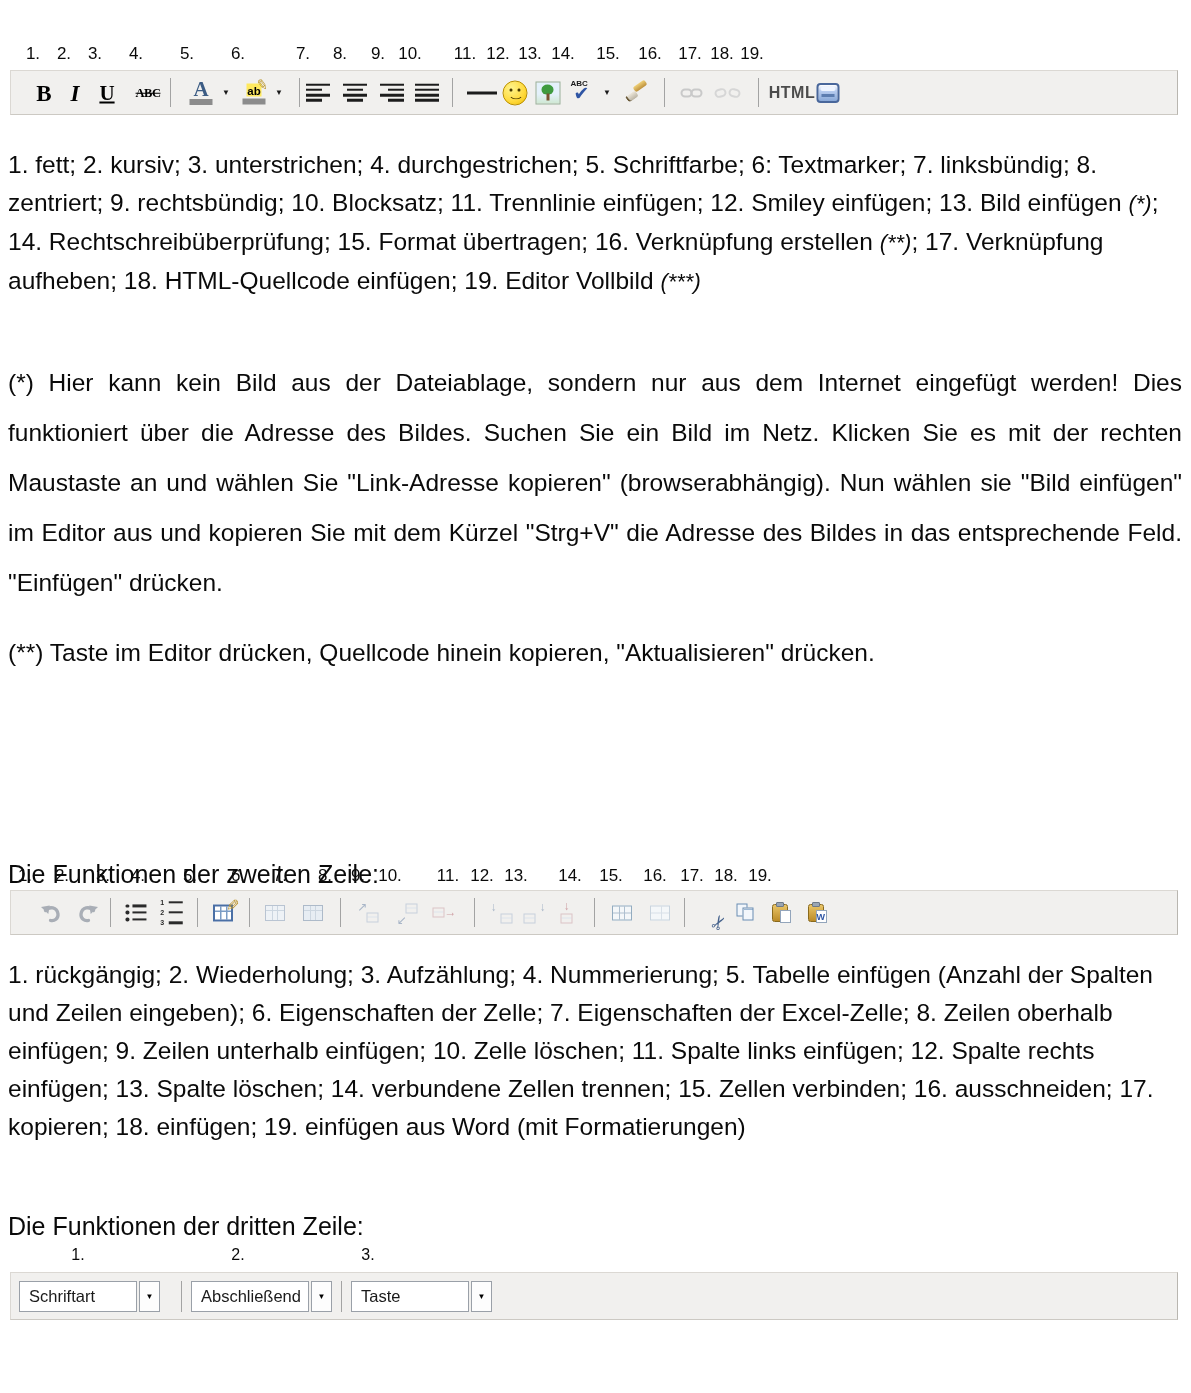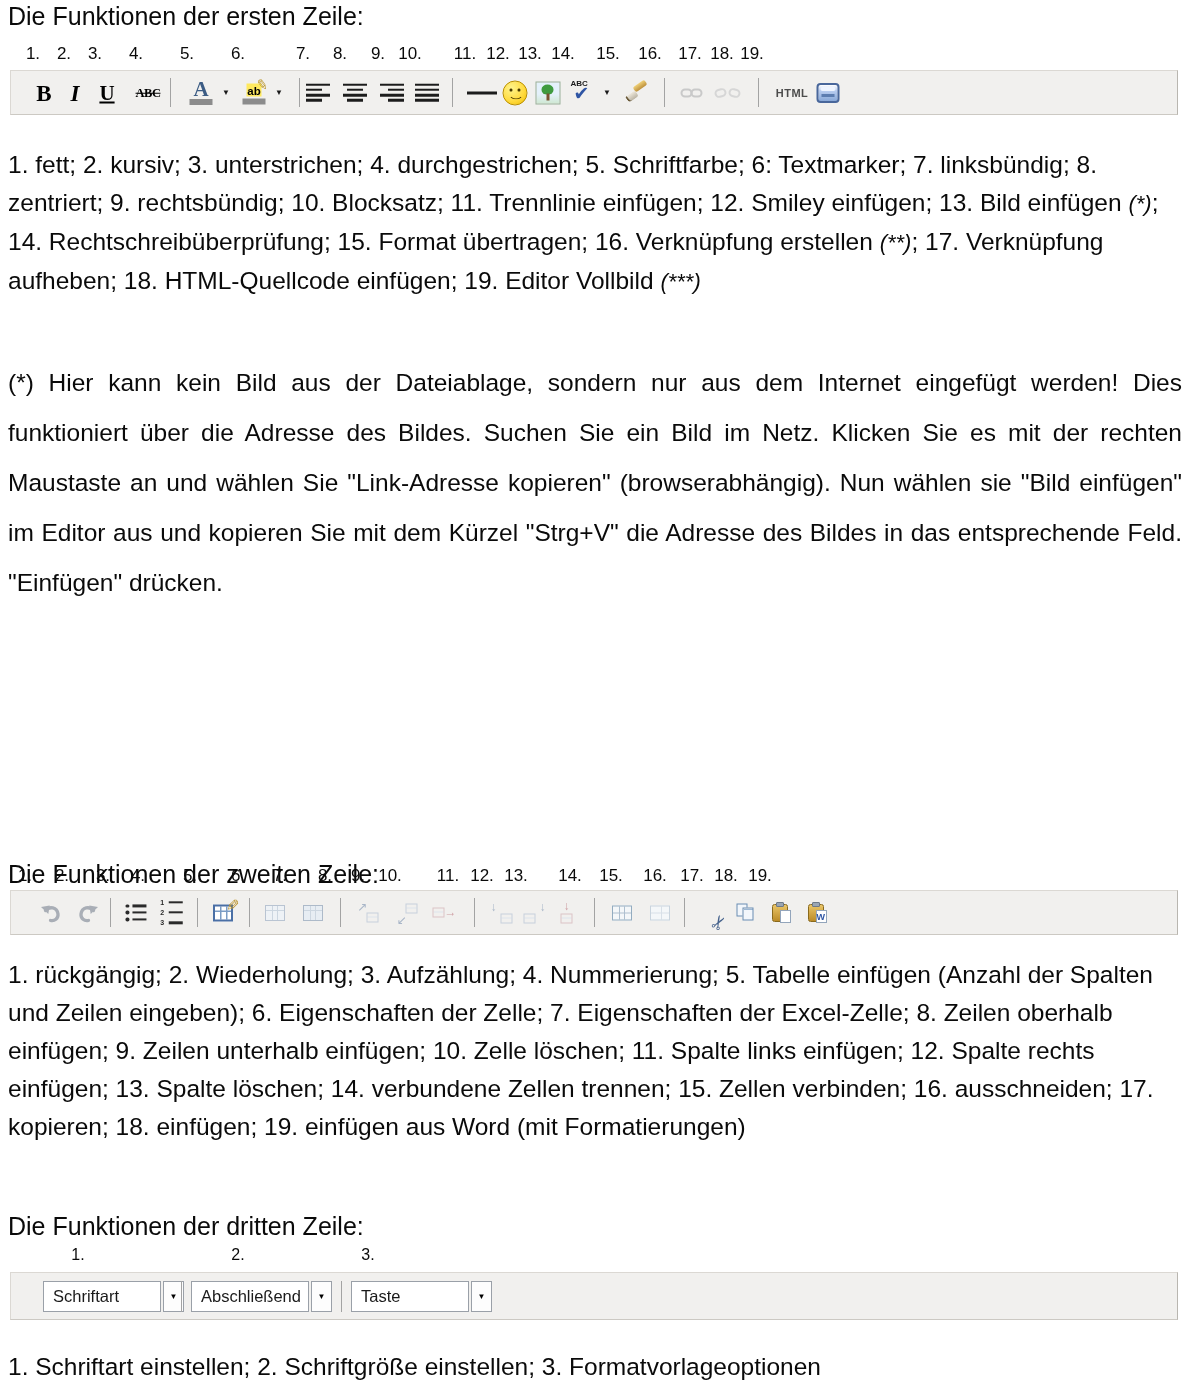--- a/index.html
+++ b/index.html
@@ -43,21 +43,21 @@
   .spell .abc{position:absolute;top:0;left:1px;font-size:8px;font-weight:bold;color:#1a1a1a;letter-spacing:0;}
   .spell .chk{position:absolute;left:4px;top:4px;font-size:19px;color:#2f55a4;}
   .brush{position:relative;width:24px;height:24px;}
   .brush .handle{position:absolute;left:9px;top:2px;width:14px;height:6px;background:linear-gradient(#f0d27a,#bd8f3a);transform:rotate(-35deg);border-radius:2px;}
   .brush .tip{position:absolute;left:2px;top:12px;width:10px;height:7px;background:linear-gradient(#efe9dd,#b9b2a2);border-left:2.5px solid #6b5b3a;transform:rotate(-35deg);border-radius:1px 3px 3px 4px;}
   .chain{position:relative;width:25px;height:15px;}
   .chain::before,.chain::after{content:"";position:absolute;top:3px;width:12px;height:9px;border:2.4px solid #c9c9c9;border-radius:5px;box-sizing:border-box;}
   .chain::before{left:1px}.chain::after{left:11px}
   .chain.broken::before{left:-1px;transform:rotate(-14deg);border-color:#d6d6d6;}
   .chain.broken::after{left:13px;transform:rotate(14deg);border-color:#d6d6d6;}
-  .ic-html{font-size:11px;font-weight:bold;color:#4c4c4c;letter-spacing:0.5px;}
+  .ic-html{font-size:16px;font-weight:bold;color:#4c4c4c;letter-spacing:0.5px;}
   .fullscr{position:relative;width:23px;height:20px;border:2px solid #49679b;border-radius:4px;background:linear-gradient(#ffffff,#b9cdf0 35%,#89a9d8);box-sizing:border-box;}
   .fullscr::before{content:"";position:absolute;left:2px;right:2px;top:2px;height:4px;background:#eef4ff;border-radius:2px;}
   .fullscr::after{content:"";position:absolute;left:3px;right:3px;top:9px;height:3.5px;background:#5c7db0;}
   .lst{display:flex;flex-direction:column;gap:3.2px;}
   .lst .r{display:flex;align-items:center;gap:3.5px;}
   .lst .b{width:3.6px;height:3.6px;background:#2a2a2a;border-radius:50%;}
   .lst .n{width:5px;font-size:7px;font-weight:bold;color:#2a2a2a;text-align:center;}
   .lst .ln{width:14px;height:2.5px;background:#2a2a2a;}
   .tbl{position:relative;width:20px;height:17px;border:2px solid #4a6fa5;background:#fff;box-sizing:border-box;background-image:linear-gradient(#7b9cc4 0 0),linear-gradient(#7b9cc4 0 0),linear-gradient(#7b9cc4 0 0);background-size:1.5px 100%,1.5px 100%,100% 1.5px;background-position:5px 0,10.5px 0,0 4.5px;background-repeat:no-repeat;}
   .tbl .pen{position:absolute;right:-8px;top:-9px;font-size:16px;color:#bb9430;transform:scaleX(-1);}
@@ -82,21 +82,20 @@
   .combo{position:absolute;top:8px;display:flex;align-items:stretch;height:31px;}
   .combo .field{width:118px;background:#fff;border:1px solid #9aa0a8;display:flex;align-items:center;padding-left:9px;font-size:16.5px;color:#1a1a1a;box-sizing:border-box;}
   .combo .arrowbtn{width:21px;margin-left:2px;background:#fdfdfd;border:1px solid #9aa0a8;display:flex;align-items:center;justify-content:center;font-size:8px;box-sizing:border-box;cursor:pointer;}
   svg{display:block;}
 </style>
 </head>
 <body>
 
 <div class="page">
 
-  <h1 class="h" style="top:2px">Die Funktionen der ersten Zeile:</h1>
 
   <div class="numrow" style="top:44px">
     <span style="left:33px">1.</span>
     <span style="left:64px">2.</span>
     <span style="left:95px">3.</span>
     <span style="left:136px">4.</span>
     <span style="left:187px">5.</span>
     <span style="left:238px">6.</span>
     <span style="left:303px">7.</span>
     <span style="left:340px">8.</span>
@@ -205,20 +204,21 @@
     <span class="ti ic-html" style="left:781px">HTML</span>
     <span class="ti" style="left:817px">
         <span class="fullscr"></span>
       </span>
   </div>
 
   <p class="body" style="top:146px;width:1174px"><span>1. fett; 2. kursiv; 3. unterstrichen; 4. durchgestrichen; 5. Schriftfarbe; 6: Textmarker; 7. linksbündig; 8. zentriert; 9. rechtsbündig; 10. Blocksatz; 11. Trennlinie einfügen; 12. Smiley einfügen; 13. Bild einfügen </span><i>(*)</i><span>; 14. Rechtschreibüberprüfung; 15. Format übertragen; 16. Verknüpfung erstellen </span><i>(**)</i><span>; 17. Verknüpfung aufheben; 18. HTML-Quellcode einfügen; 19. Editor Vollbild </span><i>(***)</i></p>
 
   <p class="body fn just" style="top:358px;width:1174px">(*) Hier kann kein Bild aus der Dateiablage, sondern nur aus dem Internet eingefügt werden! Dies funktioniert über die Adresse des Bildes. Suchen Sie ein Bild im Netz. Klicken Sie es mit der rechten Maustaste an und wählen Sie "Link-Adresse kopieren" (browserabhängig). Nun wählen sie "Bild einfügen" im Editor aus und kopieren Sie mit dem Kürzel "Strg+V" die Adresse des Bildes in das entsprechende Feld. "Einfügen" drücken.</p>
 
+  <p class="body fn" style="top:628px;width:1174px">(**) Taste im Editor drücken, Quellcode hinein kopieren, "Aktualisieren" drücken.</p>
 
 
   <h1 class="h" style="top:860px">Die Funktionen der zweiten Zeile:</h1>
 
   <div class="numrow" style="top:866px">
     <span style="left:25px">1.</span>
     <span style="left:62px">2.</span>
     <span style="left:103px">3.</span>
     <span style="left:138px">4.</span>
     <span style="left:190px">5.</span>
@@ -361,31 +361,30 @@
 
   <h1 class="h" style="top:1212px">Die Funktionen der dritten Zeile:</h1>
 
   <div class="numrow" style="top:1246px">
     <span style="left:78px;font-size:16px">1.</span>
     <span style="left:238px;font-size:16px">2.</span>
     <span style="left:368px;font-size:16px">3.</span>
   </div>
 
   <div class="tb tb3" style="top:1272px">
-    <span class="combo" style="left:32px">
+    <span class="combo" style="left:8px">
       <span class="field">Schriftart</span>
       <span class="arrowbtn">▼</span>
     </span>
     <span class="sep" style="left:170px;top:8px;height:31px"></span>
     <span class="combo" style="left:180px">
       <span class="field">Abschließend</span>
       <span class="arrowbtn">▼</span>
     </span>
     <span class="sep" style="left:330px;top:8px;height:31px"></span>
     <span class="combo" style="left:340px">
       <span class="field">Taste</span>
       <span class="arrowbtn">▼</span>
     </span>
   </div>
 
-  <p class="body" style="top:1348px;width:1174px;white-space:nowrap">1. Schriftart einstellen; 2. Schriftgröße einstellen; 3. Formatvorlageoptionen</p>
 
 </div>
 
 </body></html>

